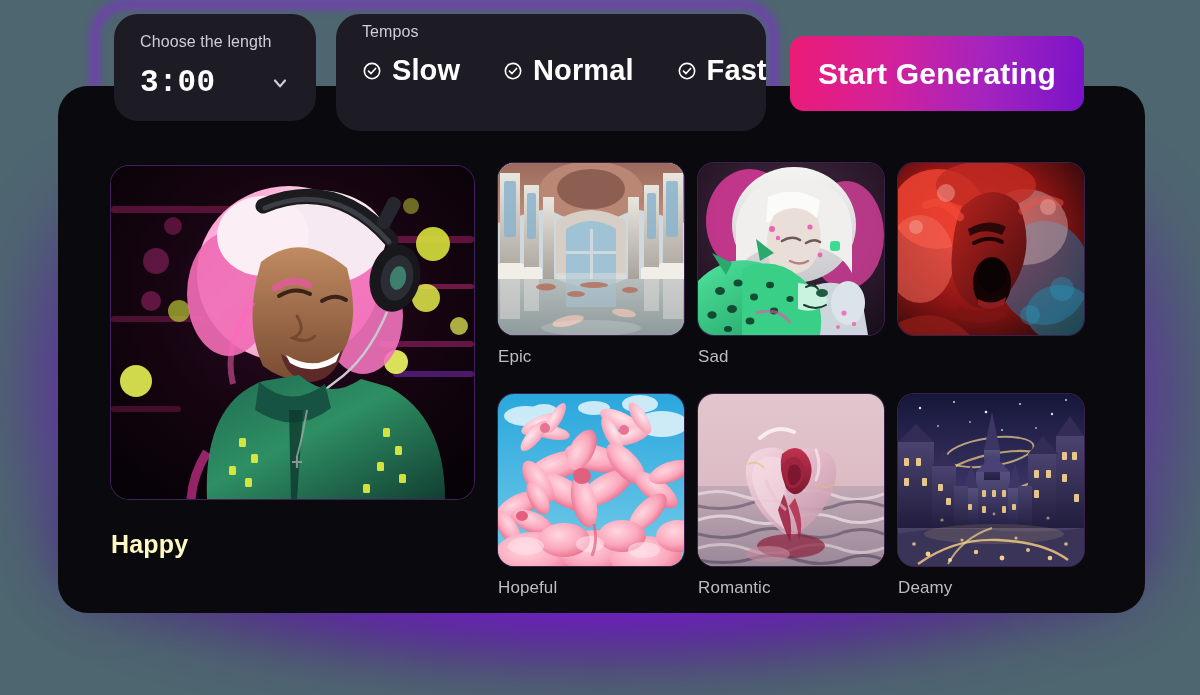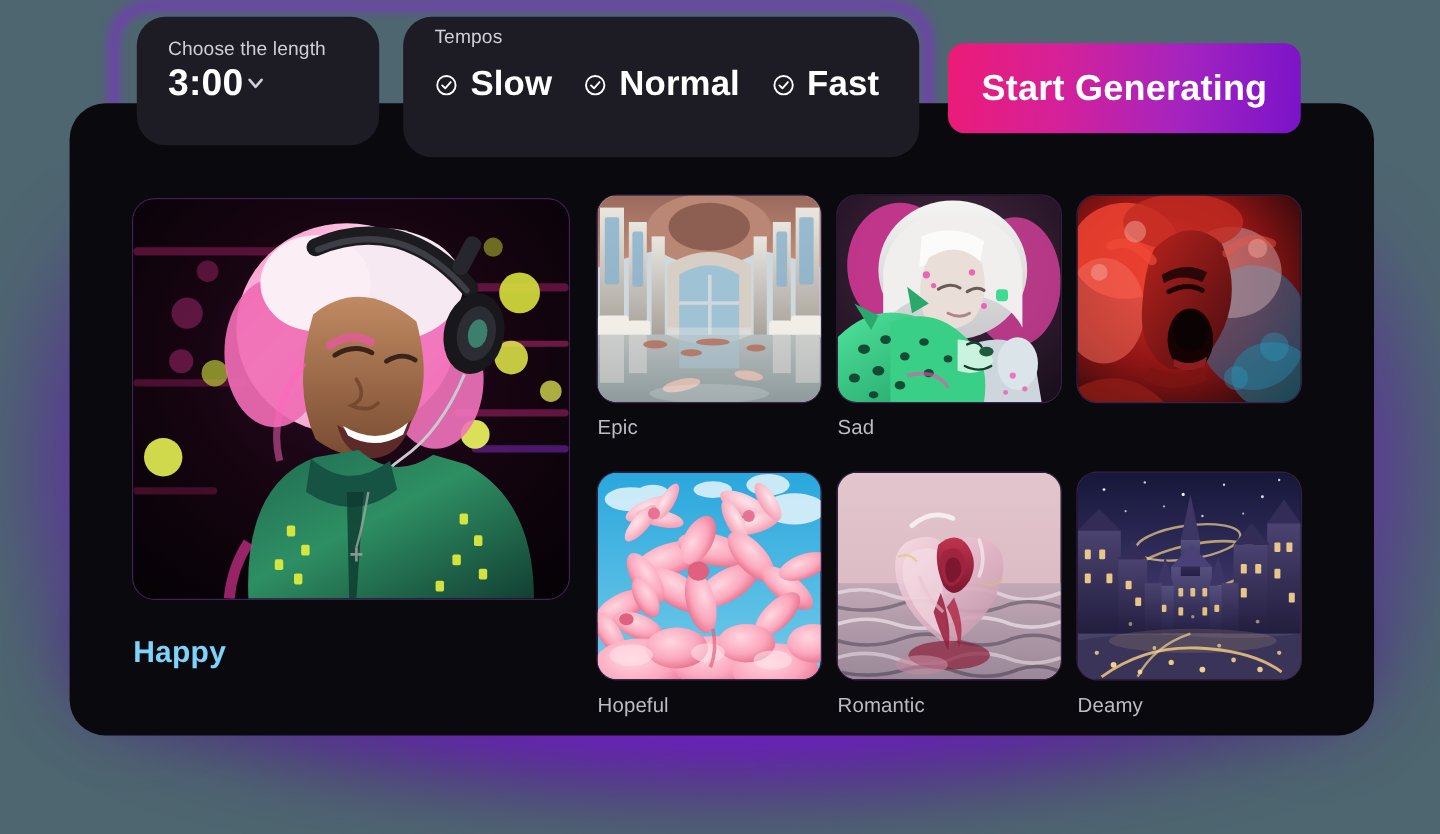--- a/index.html
+++ b/index.html
@@ -118,41 +118,44 @@
   .panel-caption {
     font-size: 16px;
     color: #cfcdd6;
     letter-spacing: .1px;
     font-weight: 400;
   }
 
   .length-row {
     display: flex;
     align-items: center;
+    justify-content: space-between;
+    margin-top: 14px;
     padding-right: 4px;
+    font-family: Liberation Mono, monospace;
   }
   .length-value {
     font-size: 31px;
     font-weight: 700;
     color: #ffffff;
     letter-spacing: .2px;
   }
   .chevron-down {
     width: 20px;
     height: 20px;
     flex: 0 0 auto;
     color: #cfcdd6;
     display: block;
   }
 
   .tempo-row {
     display: flex;
     align-items: center;
     margin-top: 13px;
-    gap: 26px;
+    gap: 43px;
   }
   .tempo-item {
     display: flex;
     align-items: center;
     gap: 10px;
     cursor: pointer;
   }
   .check-circle {
     width: 20px;
     height: 20px;
@@ -212,21 +215,21 @@
     border-radius: 18px;
     overflow: hidden;
     position: relative;
     box-shadow: 0 0 0 1px rgba(140,60,190,0.45);
     cursor: pointer;
   }
   .featured-label {
     margin-top: 31px;
     font-size: 25px;
     font-weight: 700;
-    color: #7dd3fc;
+    color: #fef9c3;
     letter-spacing: .2px;
   }
 
   
   .grid {
     position: absolute;
     left: 440px;
     top: 77px;
     width: 600px;
     display: grid;

